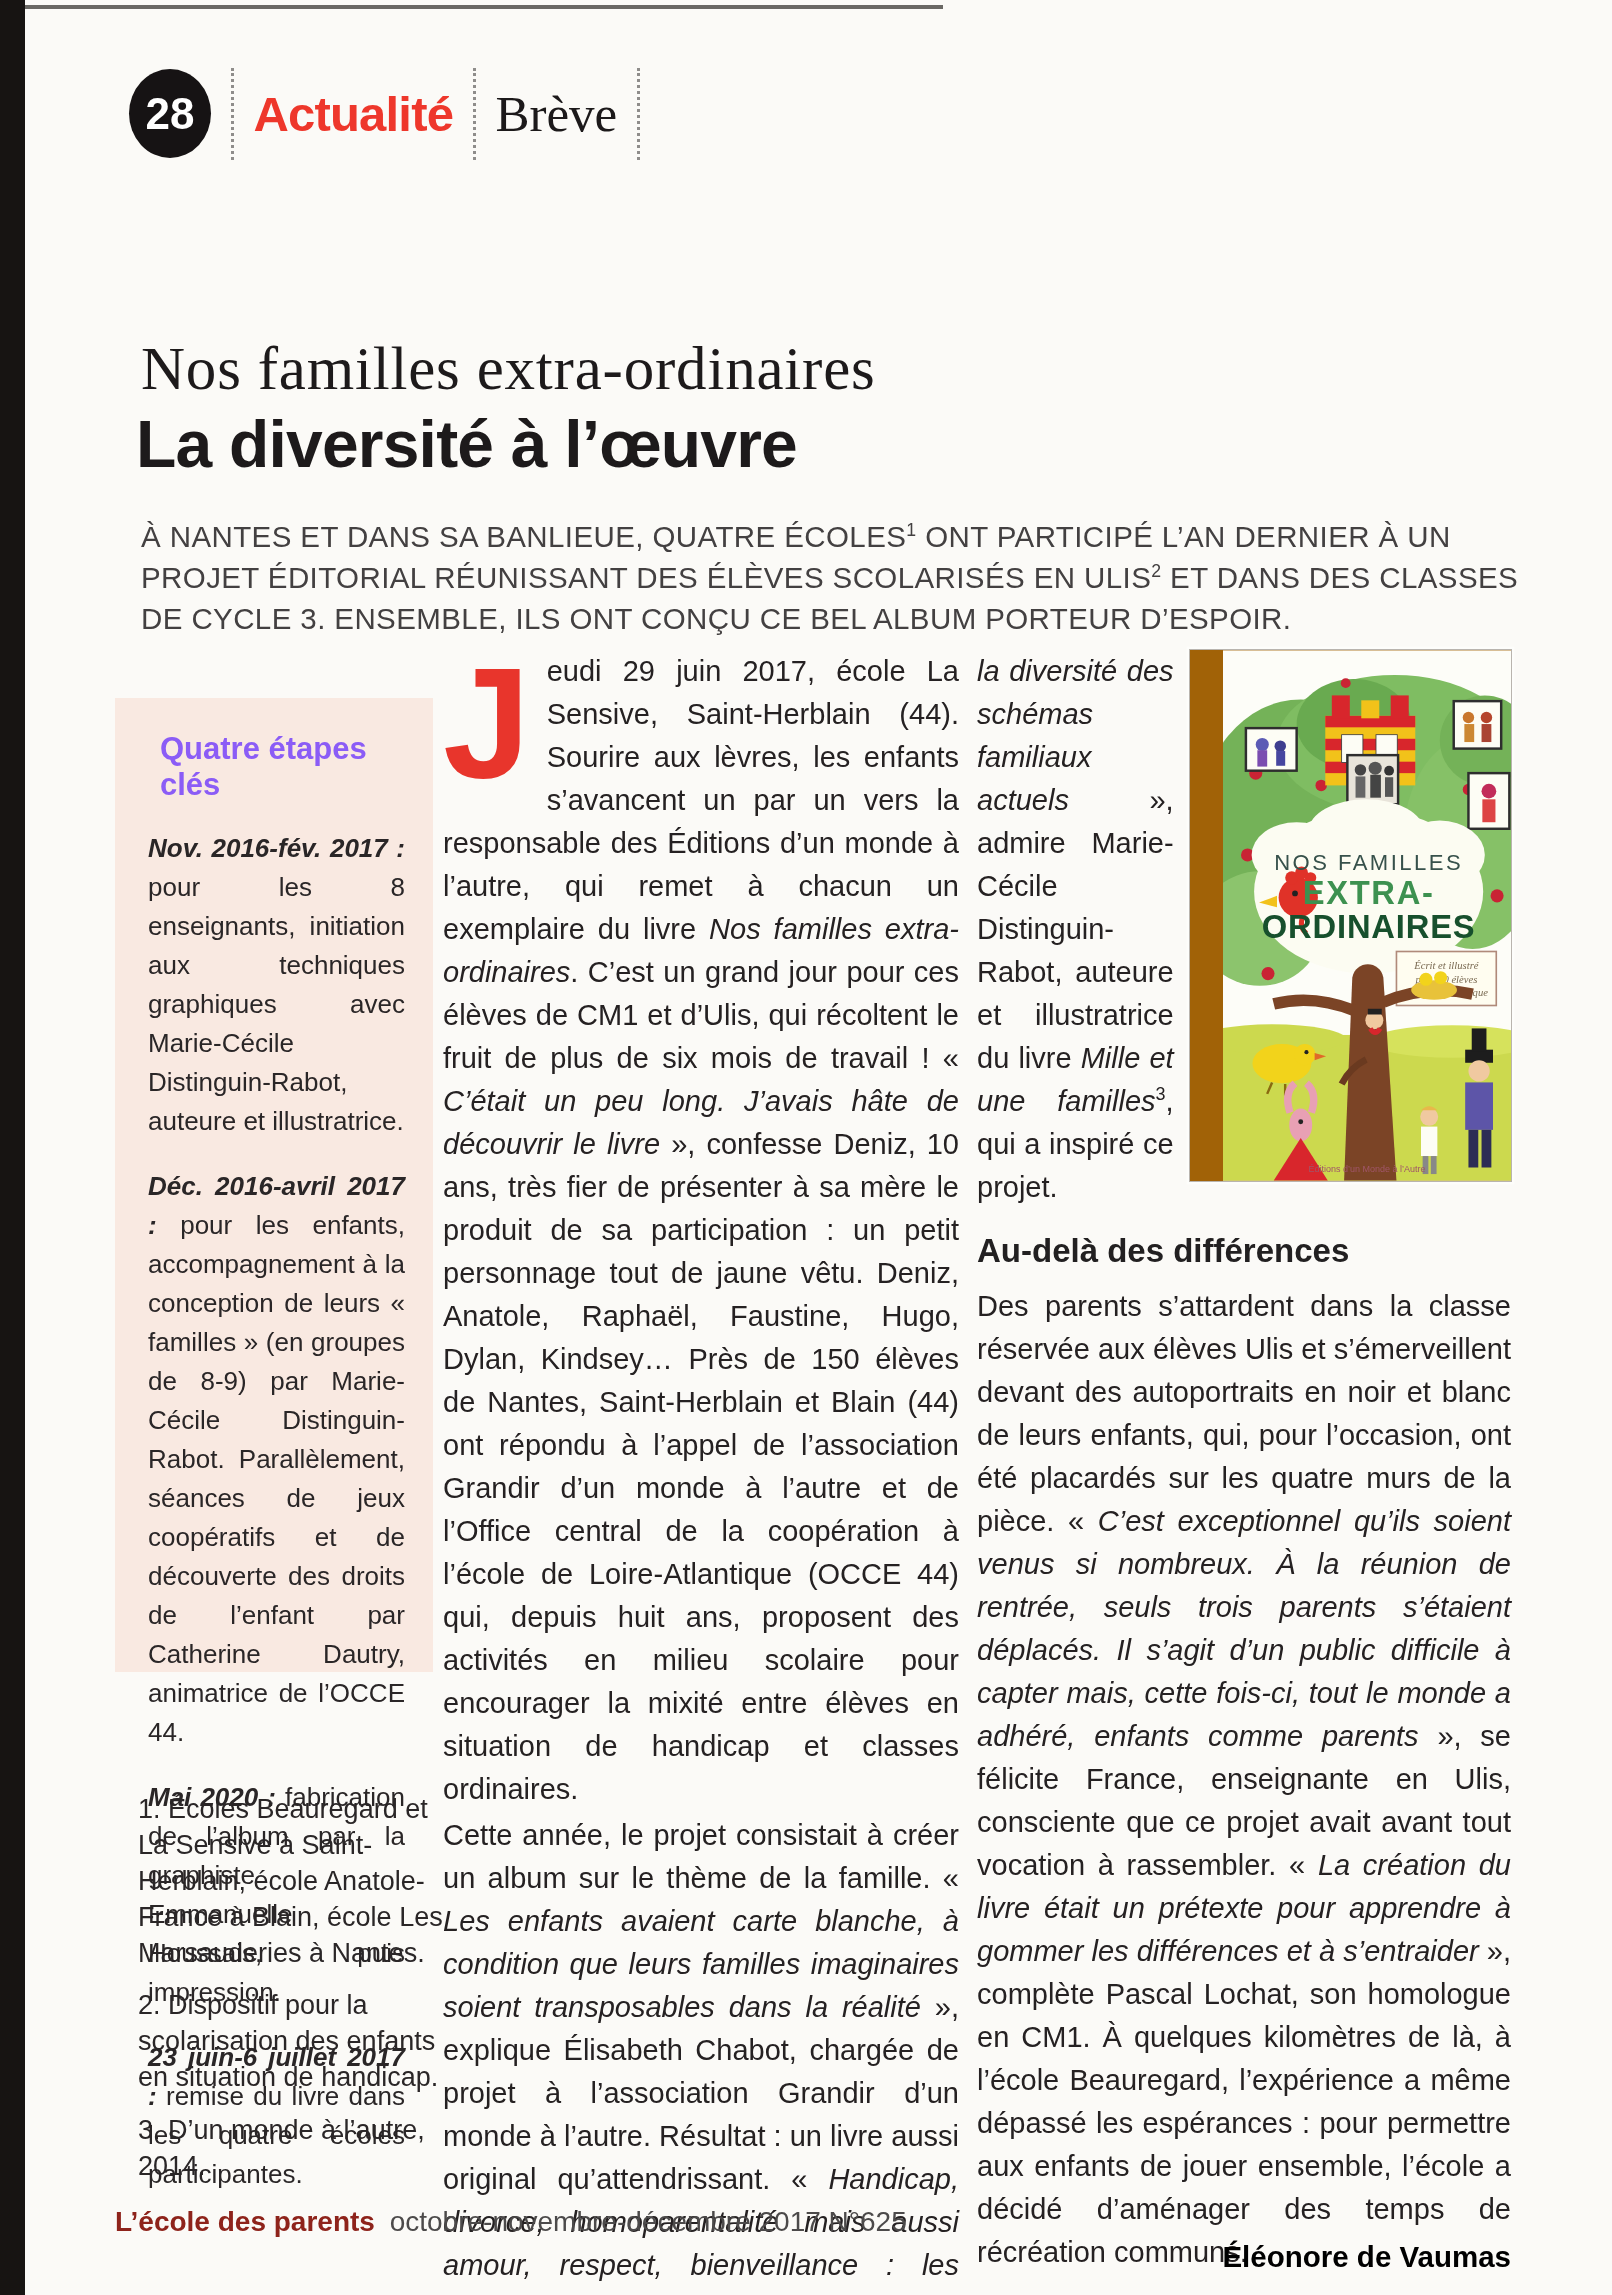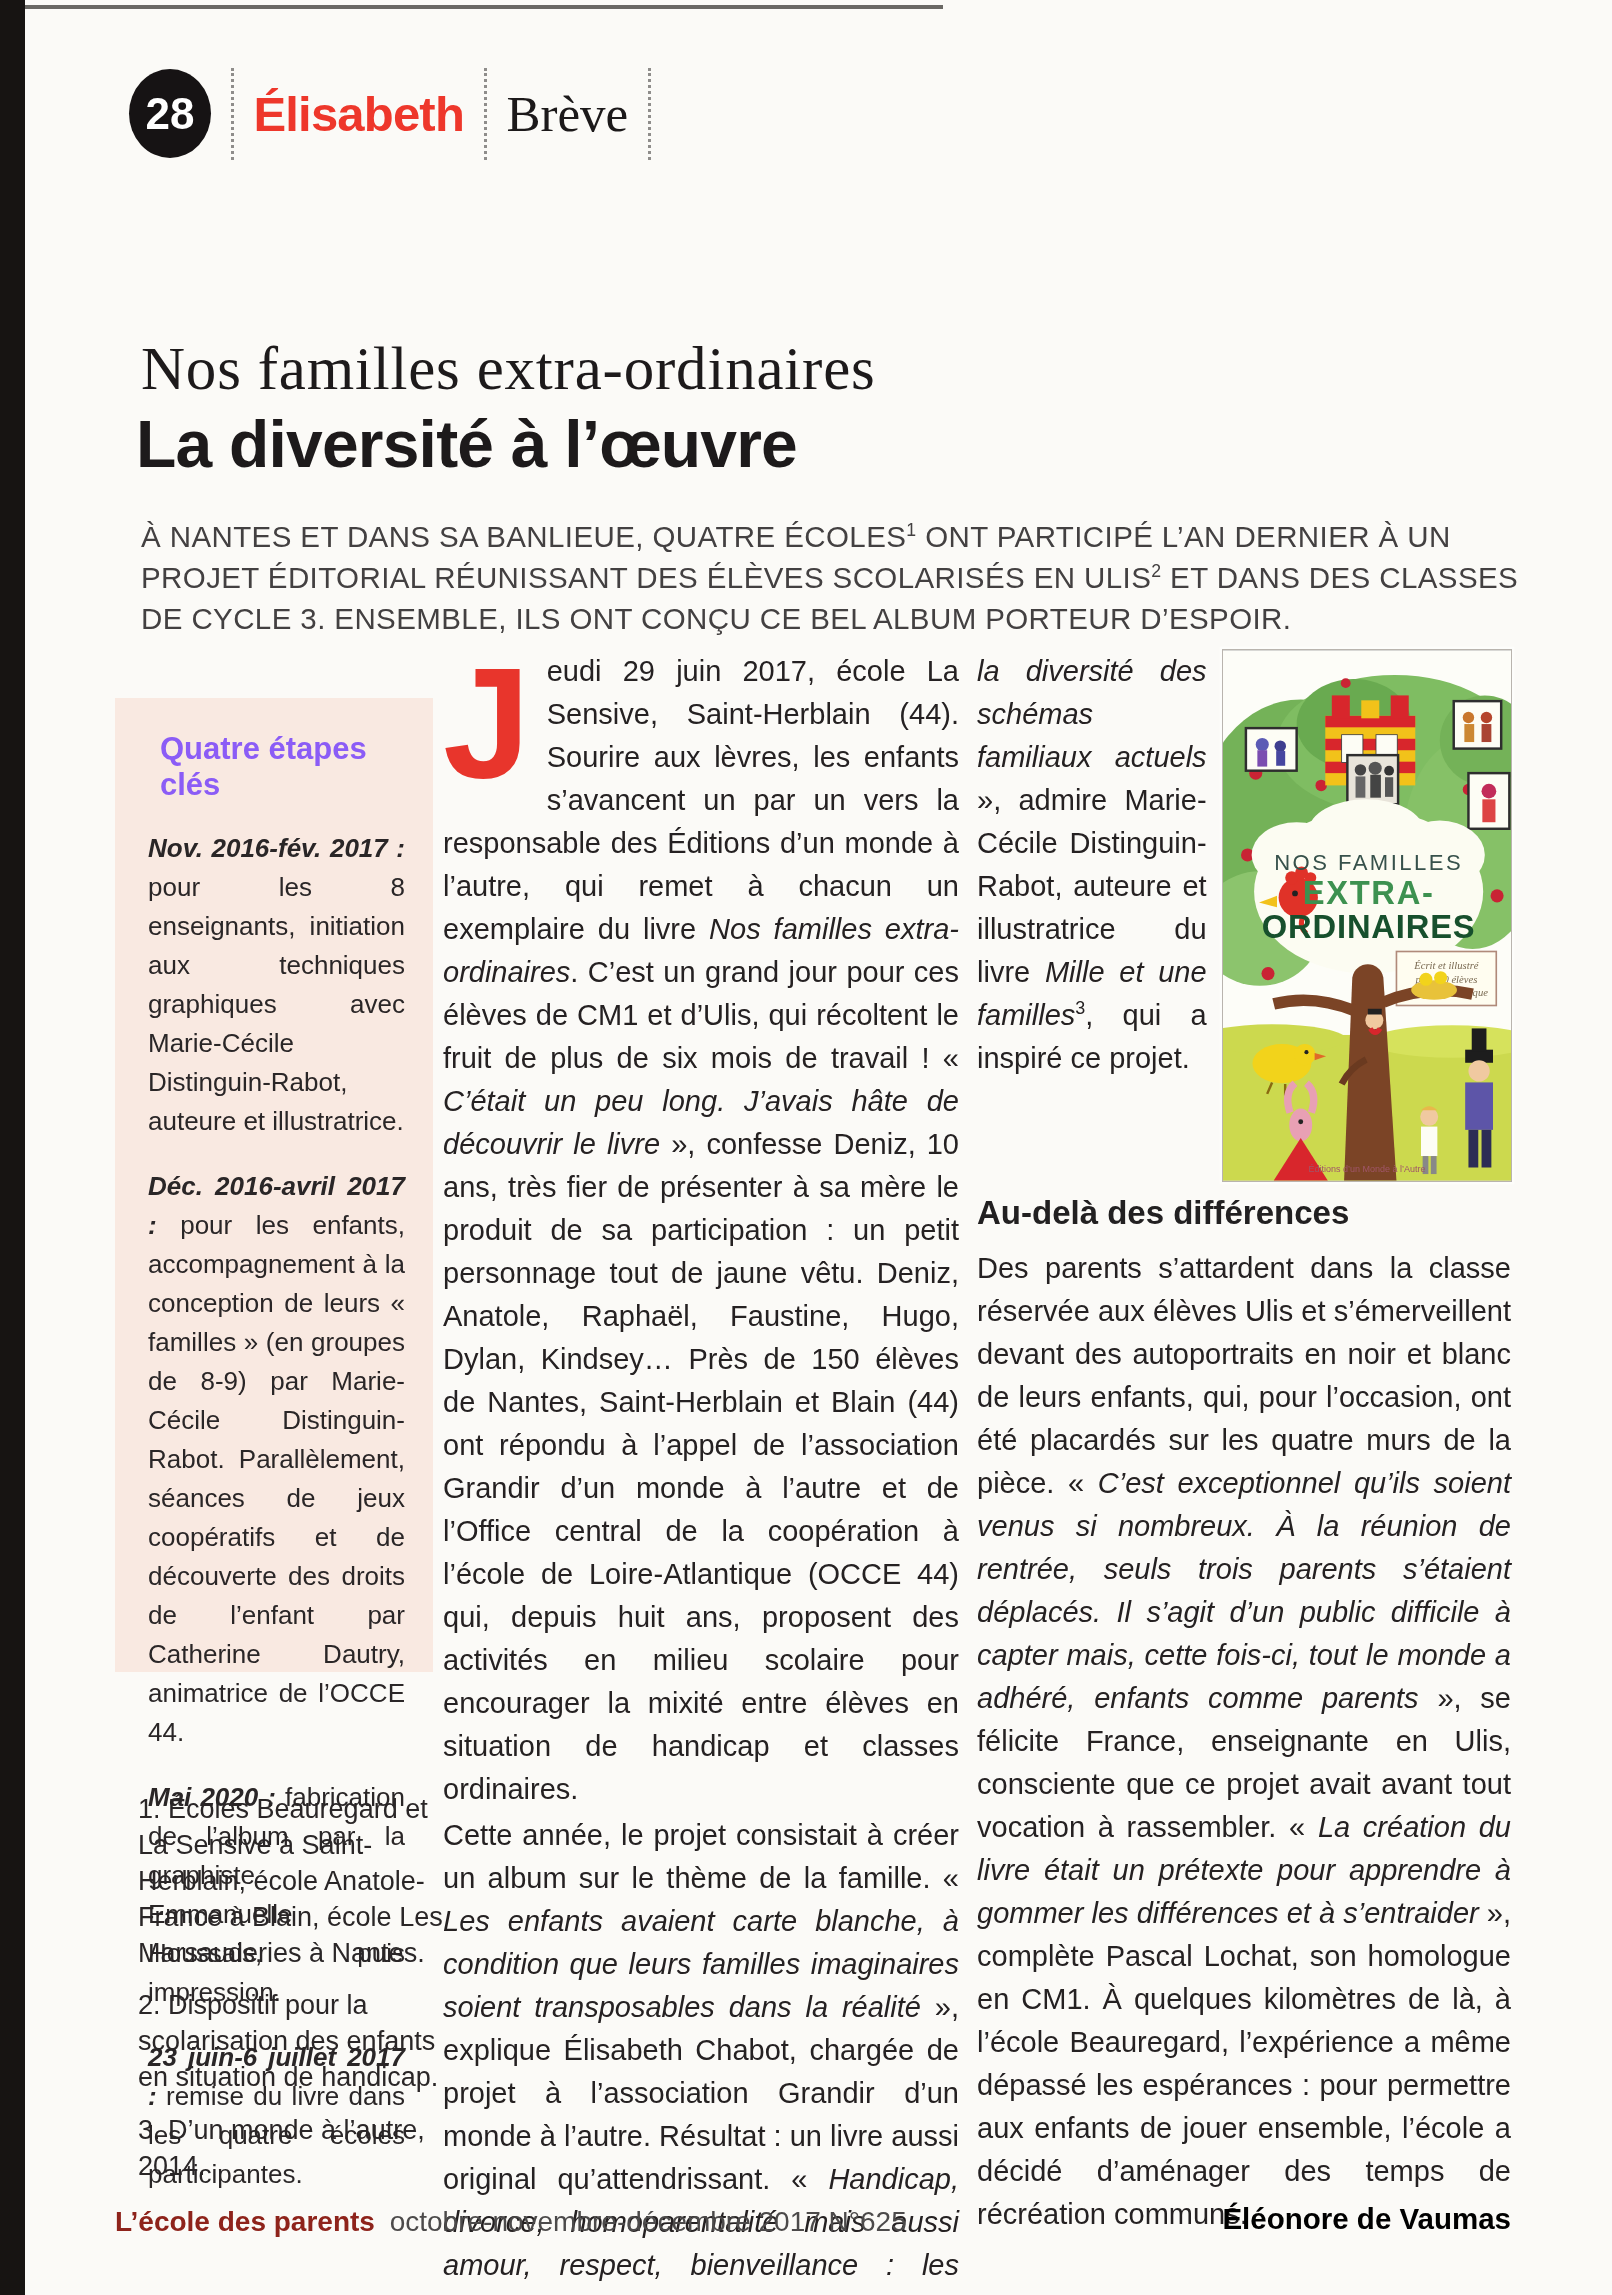--- a/index.html
+++ b/index.html
@@ -42,22 +42,22 @@
   .col-middle{position:absolute;left:443px;top:650px;width:516px;}
   .col-right{position:absolute;left:977px;top:650px;width:534px;}
   .body-par{font-size:29px;line-height:43px;text-align:justify;color:#252122;margin:0;}
   .body-par + .body-par{margin-top:3.3px;}
   .it{font-style:italic;}
   .body-par sup, .step sup{font-size:62%;line-height:0;}
   .dropcap{float:left;color:#e8352c;font-weight:700;font-size:157px;line-height:129px;
            margin:8.2px 16.4px 0 0;font-family:"Liberation Sans",sans-serif;}
 
   
-  .cover{float:right;width:288px;height:531px;margin:0 0 13px 16.4px;background:#a3a3a3;
-         outline:0.8px solid #b9b4ae;box-shadow:0 0 0 3.3px #fdfdfb;}
+  .cover{float:right;width:288px;height:531px;margin:0 0 13px 16.4px;background:#a16207;
+         outline:0.8px solid #b9b4ae;box-shadow:0 0 0 3.3px #fdfdfb;padding-left:33px;}
   .rcol-heading{clear:both;font-size:33px;font-weight:700;color:#222021;margin:23px 0 14.8px 0;}
   .rcol-body{position:relative;}
   .byline{position:absolute;right:0;bottom:0;font-weight:700;font-size:29.5px;color:#000000;background:transparent;}
 
   
   .footer{position:absolute;left:115px;top:2206px;font-size:28px;}
   .footer .brand{color:#8e231b;font-weight:700;}
   .footer .issue{color:#4c4a4a;margin-left:14.8px;}
 </style>
 </head>
@@ -65,21 +65,21 @@
 
 <div id="page">
   <div class="scan-left"></div>
   <div class="scan-top"></div>
 
   <div class="header">
     <div class="page-circle">
       <span>28</span>
     </div>
     <div class="vrule"></div>
-    <div class="section-label">Élisabeth</div>
+    <div class="section-label">Actualité</div>
     <div class="vrule"></div>
     <div class="rubric-label">Brève</div>
     <div class="vrule"></div>
   </div>
 
   <div class="kicker">Nos familles extra-ordinaires</div>
   <div class="main-title">La diversité à l’œuvre</div>
   <div class="standfirst"><span>À NANTES ET DANS SA BANLIEUE, QUATRE ÉCOLES</span><sup>1</sup><span> ONT PARTICIPÉ L’AN DERNIER À UN PROJET ÉDITORIAL RÉUNISSANT DES ÉLÈVES SCOLARISÉS EN ULIS</span><sup>2</sup><span> ET DANS DES CLASSES DE CYCLE 3. ENSEMBLE, ILS ONT CONÇU CE BEL ALBUM PORTEUR D’ESPOIR.</span></div>
 
   <div class="sidebar">

